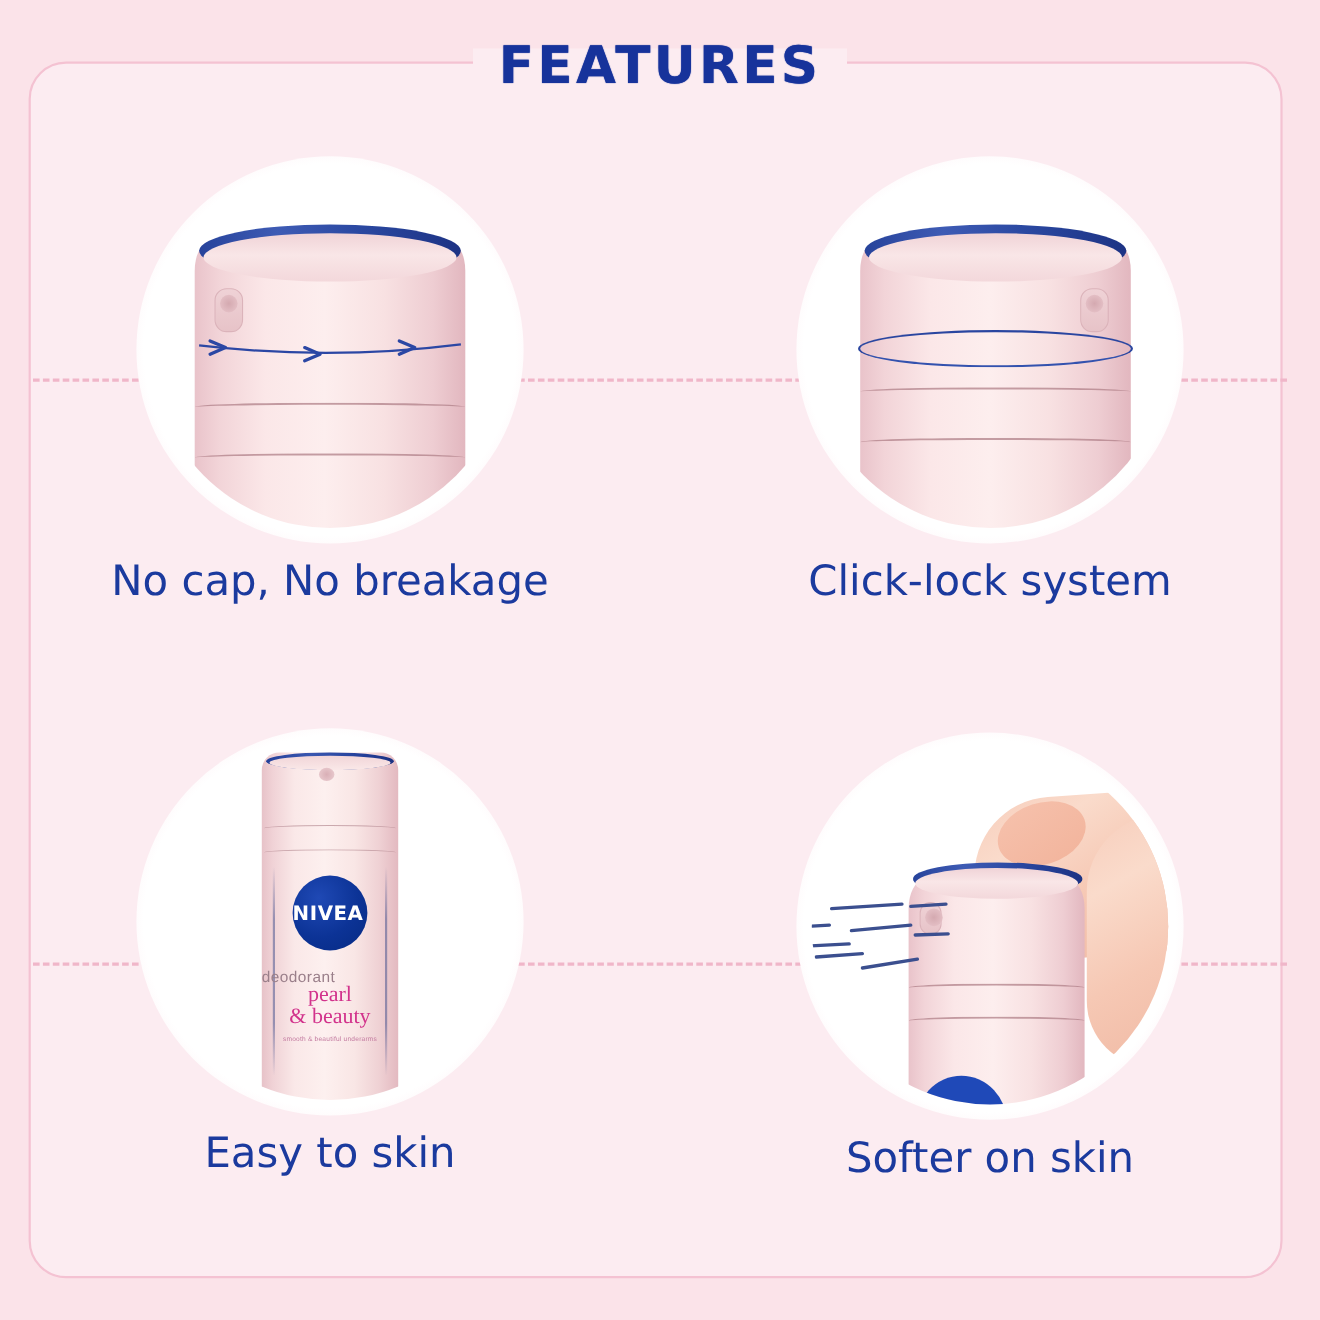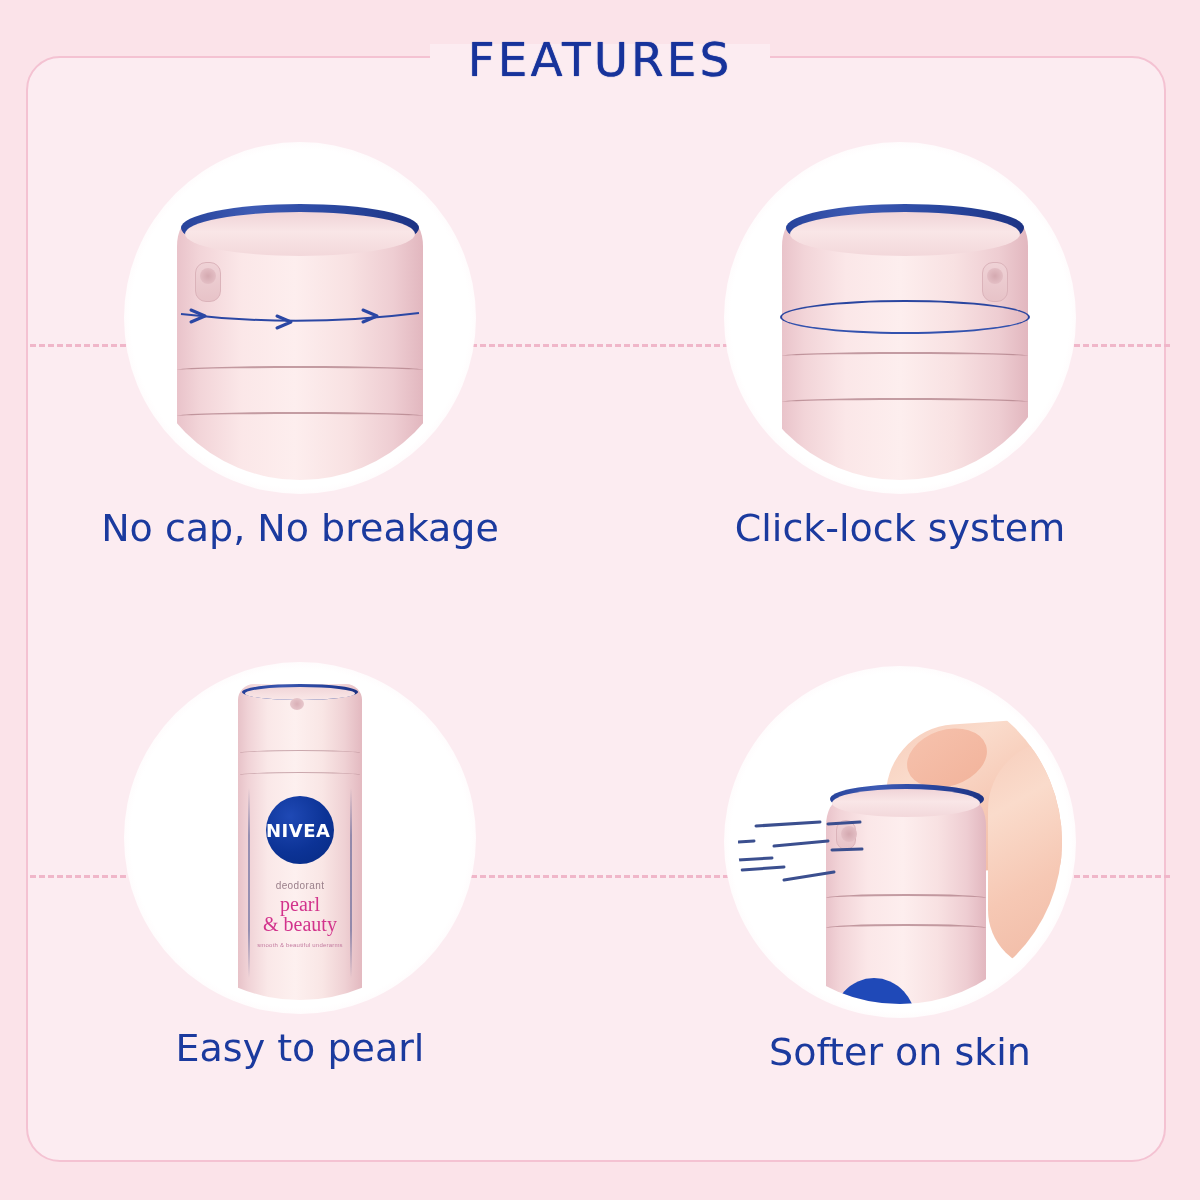--- a/index.html
+++ b/index.html
@@ -32,21 +32,21 @@
   }
 
   
   .title {
     position: absolute;
     top: 32px;
     left: 0;
     width: 100%;
     text-align: center;
     font-size: 47px;
-    font-weight: 400;
+    font-weight: 700;
     letter-spacing: 3px;
     color: #17339b;
     font-family: "DejaVu Sans", sans-serif;
     z-index: 30;
     text-shadow: 0 0 1px #17339b;
   }
   .title-bg {
     position: absolute;
     left: 430px;
     top: 44px;
@@ -270,21 +270,21 @@
   }
   .nivea-logo span {
     color: #ffffff;
     font-size: 18px;
     font-weight: 700;
     letter-spacing: .5px;
     font-family: "DejaVu Sans", sans-serif;
   }
   .bottle-deodorant {
     position: absolute; left: 0; top: 196px; width: 100%;
-    text-align: center; font-size: 10px; color: #9a7f8a; letter-spacing: .4px;
+    text-align: left; font-size: 14px; color: #9a7f8a; letter-spacing: .4px;
   }
   .bottle-pearl {
     position: absolute; left: 0; top: 210px; width: 100%;
     text-align: center; font-size: 20px; color: #d2338c;
     font-family: "DejaVu Sans", sans-serif; line-height: 20px; font-weight: 500;
   }
   .bottle-sub {
     position: absolute; left: 0; top: 258px; width: 100%;
     text-align: center; font-size: 6px; color: #c37ba0; letter-spacing: .2px;
   }
@@ -363,21 +363,21 @@
               <span>NIVEA</span>
             </div>
             <div class="bottle-deodorant">deodorant</div>
             <div class="bottle-pearl" style="white-space:pre-line;font-family:Liberation Serif, serif;">pearl
 &amp; beauty</div>
             <div class="bottle-sub">smooth &amp; beautiful underarms</div>
 
           </div>
         </div>
       </div>
-      <div class="caption">Easy to pearl</div>
+      <div class="caption">Easy to skin</div>
     </div>
 
     <div class="cell c4">
       <div class="circle-wrap">
         <div class="circle-ring"></div>
         <div class="circle-clip">
 
           <div class="finger" style="left:148px;top:42px;width:210px;height:148px;border-radius:90px 60px 60px 96px;transform:rotate(-4deg);"></div>
           <div class="finger" style="left:250px;top:60px;width:140px;height:230px;border-radius:70px 70px 80px 60px;"></div>
           <div style="position:absolute;left:168px;top:50px;width:82px;height:56px;border-radius:50%;background:linear-gradient(160deg,#f6c1ac,#f2b49c);transform:rotate(-18deg);"></div>

